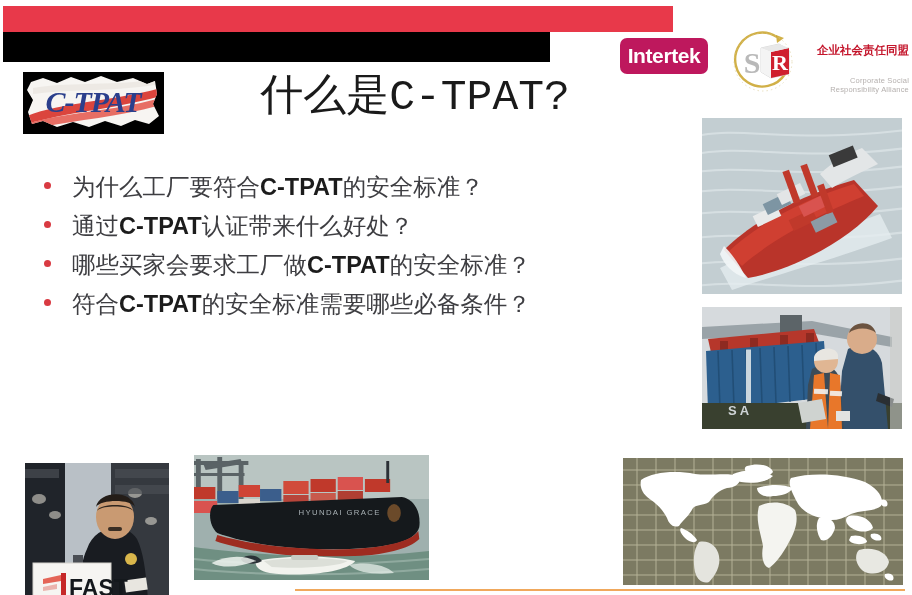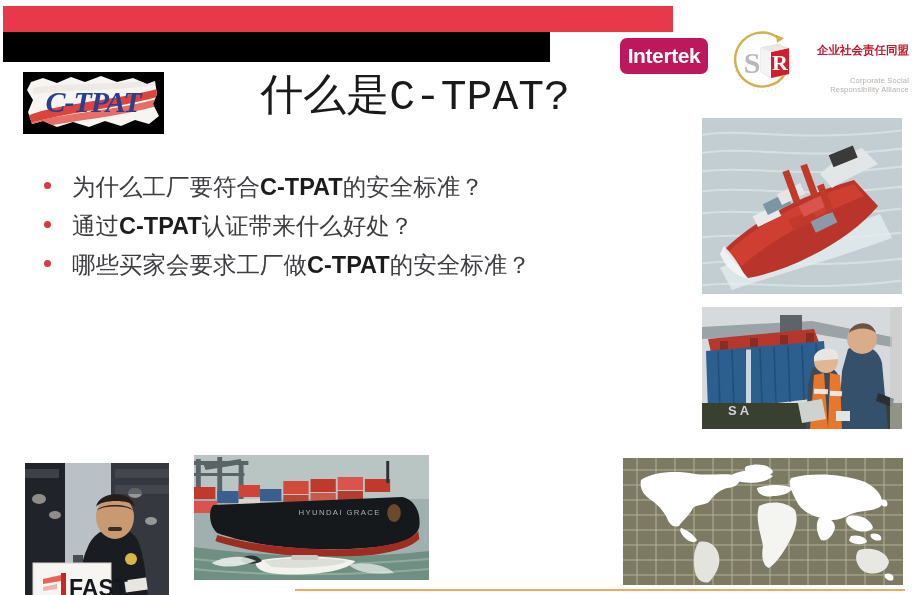--- a/index.html
+++ b/index.html
@@ -222,20 +222,24 @@
     <div class="bullet-row">
       <span class="bullet-dot"></span>
       <span class="bullet-text"><span>通过</span><b>C-TPAT</b><span>认证带来什么好处？</span></span>
     </div>
 
     <div class="bullet-row">
       <span class="bullet-dot"></span>
       <span class="bullet-text"><span>哪些买家会要求工厂做</span><b>C-TPAT</b><span>的安全标准？</span></span>
     </div>
 
+    <div class="bullet-row">
+      <span class="bullet-dot"></span>
+      <span class="bullet-text"><span>符合</span><b>C-TPAT</b><span>的安全标准需要哪些必备条件？</span></span>
+    </div>
 
 
 
   </div>
 
   <div class="photo photo-ship-aerial">
     <svg viewBox="0 0 200 176" preserveAspectRatio="none" xmlns="http://www.w3.org/2000/svg">
       <rect width="200" height="176" fill="#c3ced2"></rect>
       <g opacity="0.55" fill="none" stroke="#e7eef0" stroke-width="2">
         <path d="M-5,18 C40,8 90,26 205,12"></path>

